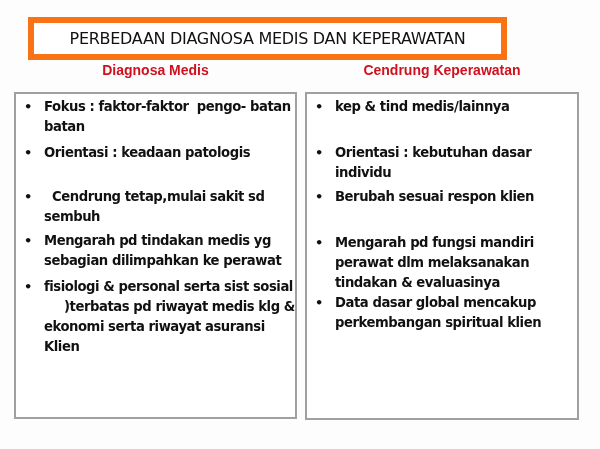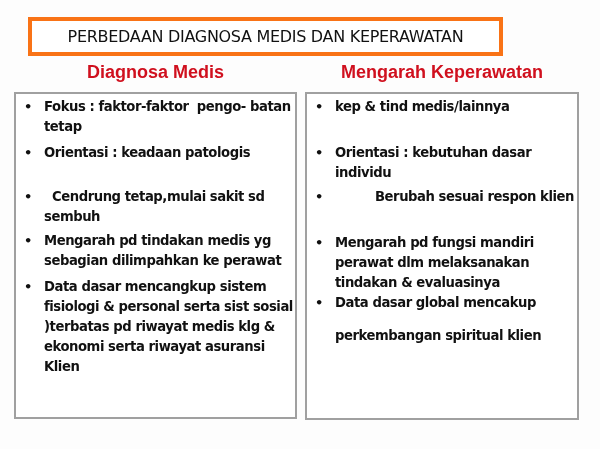--- a/index.html
+++ b/index.html
@@ -2,29 +2,29 @@
 <html><head>
   <meta charset="utf-8">
   <style>
     html, body { margin: 0; padding: 0; }
     body {
       width: 600px; height: 449px; background: #fdfdfd; position: relative; overflow: hidden;
       font-family: "Liberation Sans", "DejaVu Sans", sans-serif;
     }
     .title-box {
       position: absolute; left: 28px; top: 17px; width: 467px; height: 31px;
-      border: 4px solid #f97316; background: #ffffff;
+      border: 6px solid #f97316; background: #ffffff;
       display: flex; align-items: center; justify-content: center;
     }
     .title-text {
       font-family: "DejaVu Sans", sans-serif; font-size: 16px; color: #111;
       letter-spacing: -0.3px;
     }
     .col-header {
-      position: absolute; top: 62px; font-size: 18px; font-weight: bold; color: #d0101e;
+      position: absolute; top: 62px; font-size: 14px; font-weight: bold; color: #d0101e;
       text-align: center;
     }
     .col-header.left { left: 14px; width: 283px; }
     .col-header.right { left: 305px; width: 274px; }
     .panel {
       position: absolute; top: 92px; border: 2px solid #a0a0a0; background: #ffffff;
       box-sizing: border-box;
     }
     .panel.left { left: 14px; width: 283px; height: 327px; }
     .panel.right { left: 305px; width: 274px; height: 328px; }
@@ -41,74 +41,73 @@
     }
   </style>
 </head>
 <body>
 
 <div class="title-box">
   <span class="title-text">PERBEDAAN DIAGNOSA MEDIS DAN KEPERAWATAN</span>
 </div>
 
 <div class="col-header left">Diagnosa Medis</div>
-<div class="col-header right">Mengarah Keperawatan</div>
+<div class="col-header right">Cendrung Keperawatan</div>
 
 <div class="panel left">
   <ul class="items" id="list-left">
       <li style="top: 3px;">
         <span class="bullet">•</span>
         <div style="white-space: pre;">Fokus : faktor-faktor  pengo- batan</div>
-        <div style="white-space: pre;">tetap</div>
+        <div style="white-space: pre;">batan</div>
       </li>
       <li style="top: 49px;">
         <span class="bullet">•</span>
         <div style="white-space: pre;">Orientasi : keadaan patologis</div>
       </li>
       <li style="top: 93px;">
         <span class="bullet">•</span>
         <div style="white-space: pre; margin-left: 8px;">Cendrung tetap,mulai sakit sd</div>
         <div style="white-space: pre;">sembuh</div>
       </li>
       <li style="top: 137px;">
         <span class="bullet">•</span>
         <div style="white-space: pre;">Mengarah pd tindakan medis yg</div>
         <div style="white-space: pre;">sebagian dilimpahkan ke perawat</div>
       </li>
       <li style="top: 183px;">
         <span class="bullet">•</span>
-        <div style="white-space: pre;">Data dasar mencangkup sistem</div>
         <div style="white-space: pre;">fisiologi &amp; personal serta sist sosial</div>
-        <div style="white-space: pre;">)terbatas pd riwayat medis klg &amp;</div>
+        <div style="white-space: pre; margin-left: 20px;">)terbatas pd riwayat medis klg &amp;</div>
         <div style="white-space: pre;">ekonomi serta riwayat asuransi</div>
         <div style="white-space: pre;">Klien</div>
       </li>
     </ul>
 </div>
 
 <div class="panel right">
   <ul class="items" id="list-right">
       <li style="top: 3px;">
         <span class="bullet">•</span>
         <div style="white-space: pre;">kep &amp; tind medis/lainnya</div>
       </li>
       <li style="top: 49px;">
         <span class="bullet">•</span>
         <div style="white-space: pre;">Orientasi : kebutuhan dasar</div>
         <div style="white-space: pre;">individu</div>
       </li>
       <li style="top: 93px;">
         <span class="bullet">•</span>
-        <div style="white-space: pre; margin-left: 40px;">Berubah sesuai respon klien</div>
+        <div style="white-space: pre;">Berubah sesuai respon klien</div>
       </li>
       <li style="top: 139px;">
         <span class="bullet">•</span>
         <div style="white-space: pre;">Mengarah pd fungsi mandiri</div>
         <div style="white-space: pre;">perawat dlm melaksanakan</div>
         <div style="white-space: pre;">tindakan &amp; evaluasinya</div>
       </li>
       <li style="top: 199px;">
         <span class="bullet">•</span>
         <div style="white-space: pre;">Data dasar global mencakup</div>
-        <div style="white-space: pre; margin-top: 13px;">perkembangan spiritual klien</div>
+        <div style="white-space: pre;">perkembangan spiritual klien</div>
       </li>
     </ul>
 </div>
 
 </body></html>

